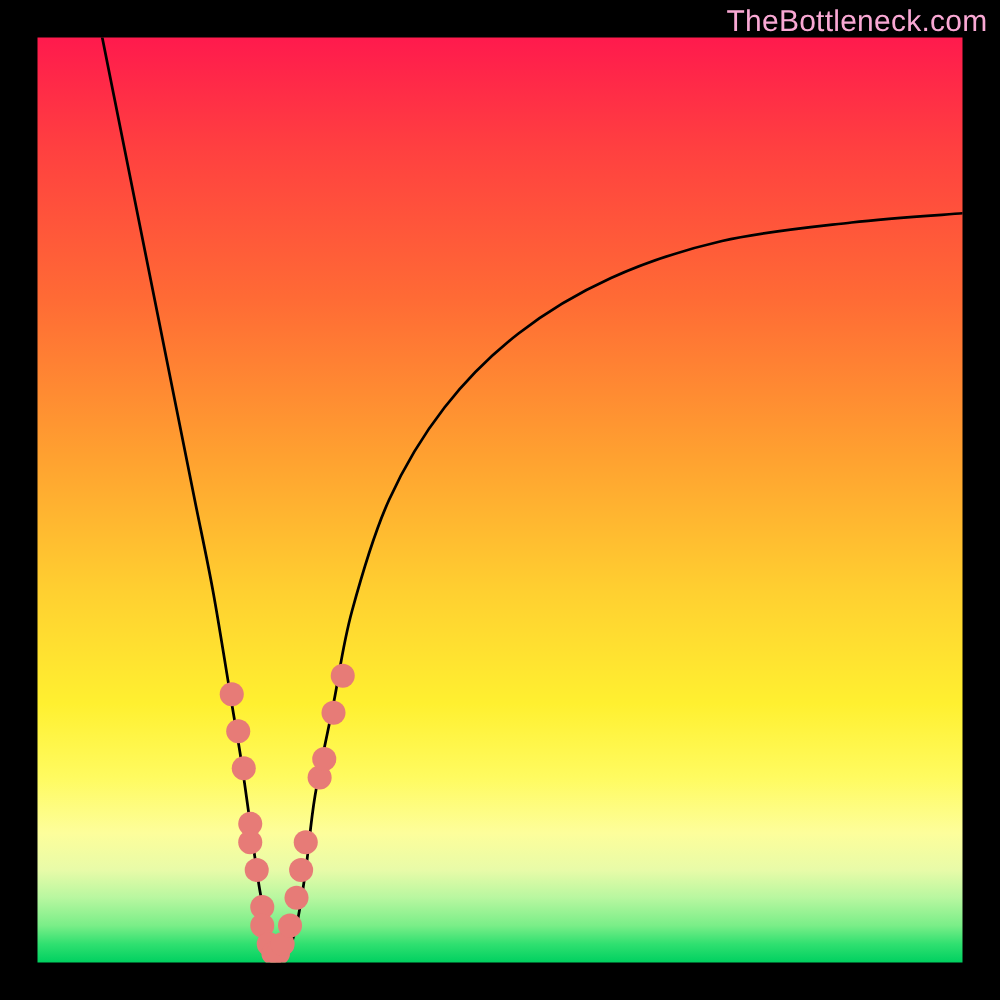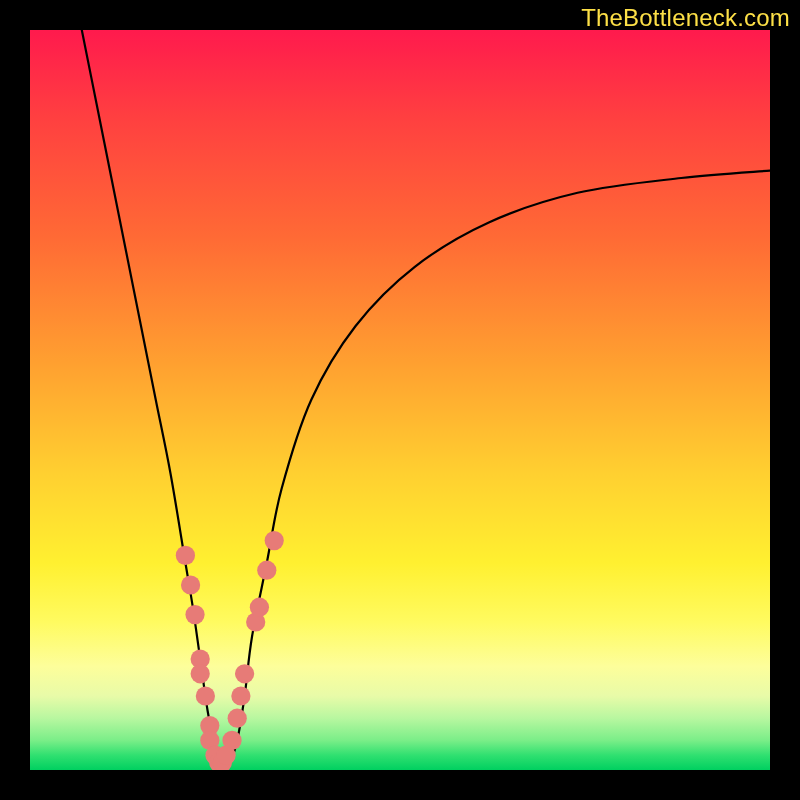--- a/index.html
+++ b/index.html
@@ -39,21 +39,21 @@
       #b8f7a0 93%,
       #7aee88 96%,
       #30e070 98%,
       #00d060 100%
     );
   }
   .watermark {
     position: absolute;
     top: 4px;
     right: 10px;
-    color: #fde047;
+    color: #f9a8d4;
     font-size: 24px;
     font-weight: 400;
     letter-spacing: 0.2px;
     z-index: 5;
   }
   svg.curve-layer {
     position: absolute;
     top: 0;
     left: 0;
     width: 740px;

